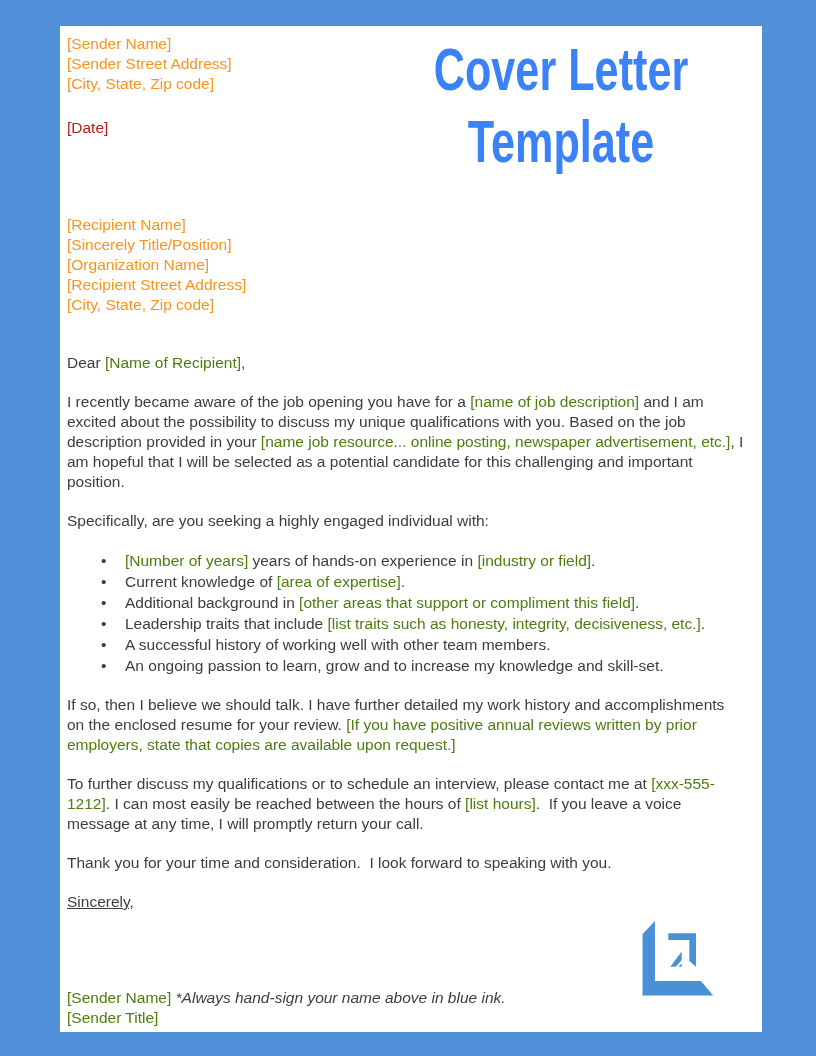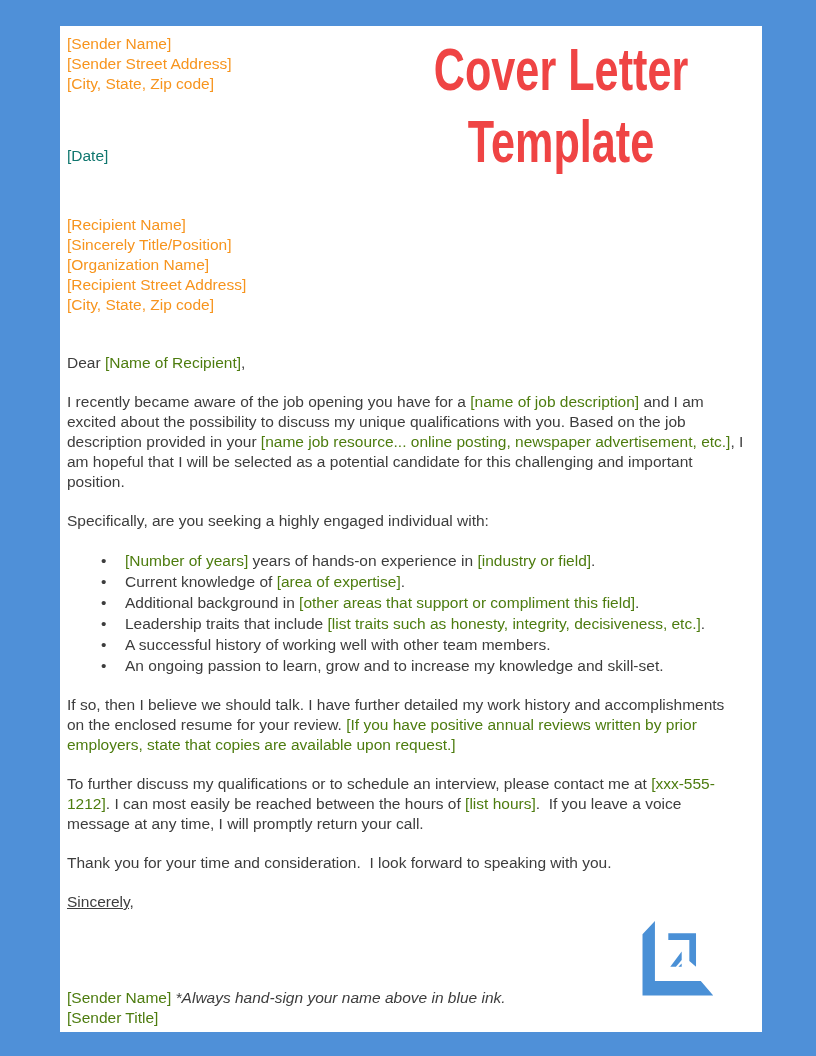--- a/index.html
+++ b/index.html
@@ -26,31 +26,31 @@
   .header-row {
     display: flex;
     align-items: flex-start;
   }
   .sender-block { flex: 1 1 auto; }
   .addr-line { color: #f7941d; }
   .doc-title {
     width: 360px;
     margin-right: 4px;
     text-align: center;
-    color: #ef4444;
+    color: #3b82f6;
     font-weight: bold;
   }
   .doc-title .title-line {
     font-size: 60px;
     line-height: 72px;
     transform: scaleX(0.72);
     transform-origin: 50% 50%;
     white-space: nowrap;
   }
-  .date-line { margin-top: 52px; color: #0f766e; }
+  .date-line { margin-top: 24px; color: #b91c1c; }
   .recipient-block { margin-top: 37px; }
   .salutation { margin-top: 38px; white-space: pre-wrap; }
   p.para { margin: 19px 0 0 0; white-space: pre-wrap; }
   .seg-ph { color: #4d7c0f; }
   .seg-it { font-style: italic; }
   ul.qual-list {
     list-style: none;
     margin: 19px 0 0 0;
     padding: 0 0 0 58px;
   }

